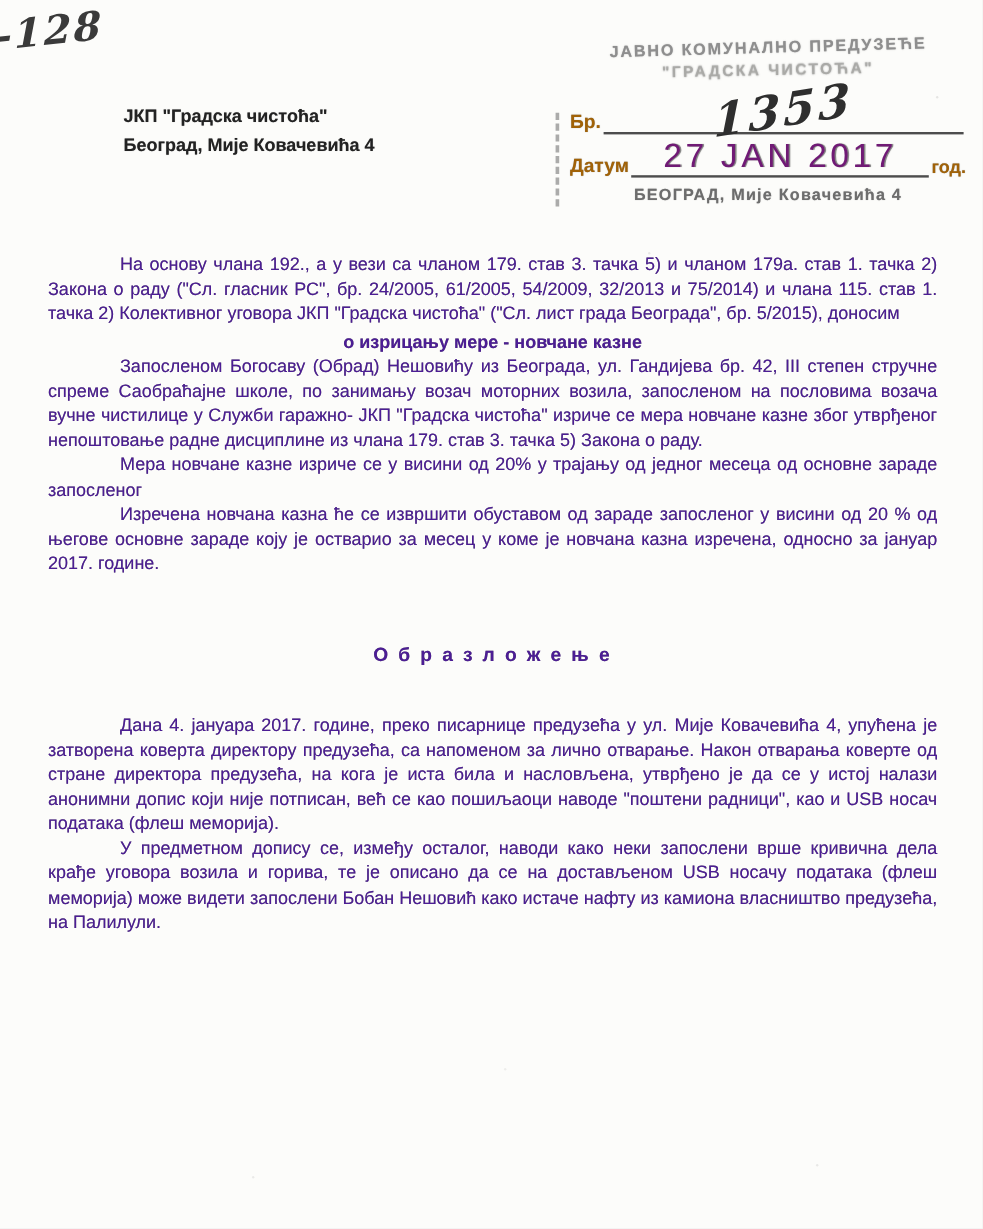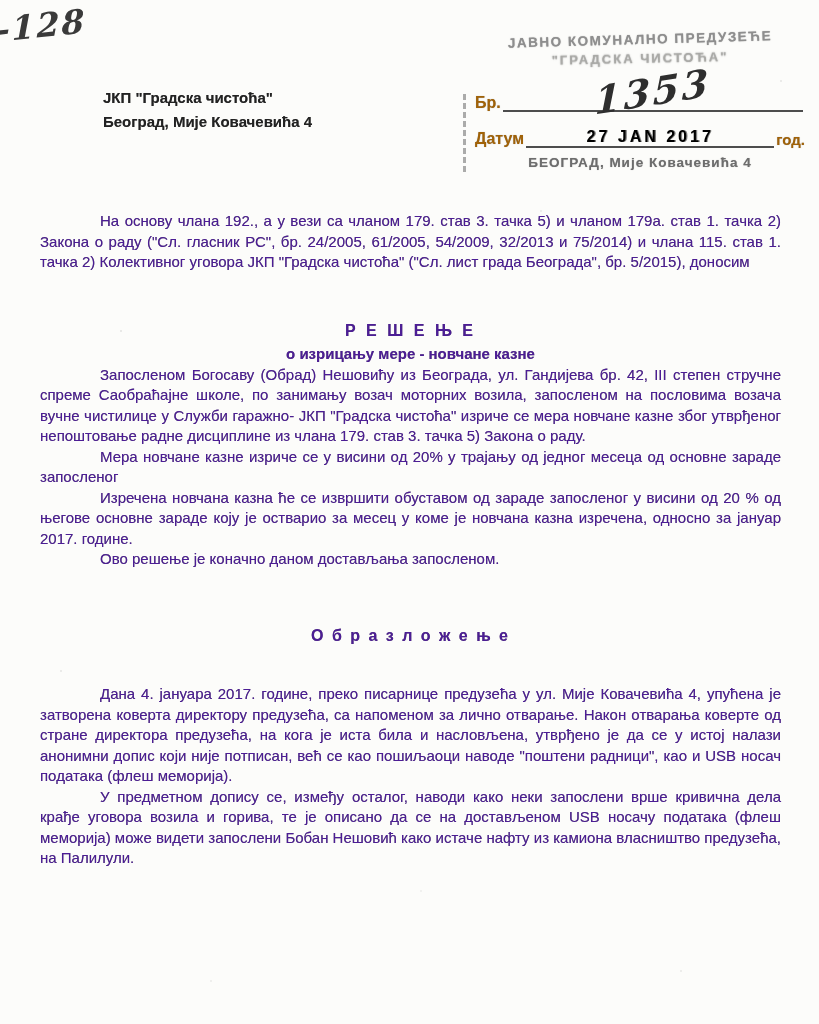--- a/index.html
+++ b/index.html
@@ -123,25 +123,25 @@
     font-size: 38px;
     color: #2e2e2e;
     letter-spacing: 3px;
   }
   .s-date { margin-top: 6px; }
   .s-date .s-line { height: 30px; }
   .date-ink {
     position: absolute;
     left: 50%; bottom: 0px;
     transform: translateX(-50%);
-    font-size: 16px;
-    font-weight: bold;
+    font-size: 28px;
+    font-weight: normal;
     letter-spacing: 3px;
     white-space: nowrap;
-    color: #000000;
+    color: #701a75;
     text-shadow: 1.2px 0 0.6px rgba(30,30,30,0.55);
   }
   .s-god { font-size: 15px; }
   .s-addr {
     margin-top: 7px;
     text-align: center;
     font-size: 13.5px;
     font-weight: bold;
     letter-spacing: 1px;
     color: #6d6d6d;
@@ -213,27 +213,25 @@
         <span class="date-ink">27 JAN 2017</span>
       </span>
       <span class="s-label s-god">год.</span>
     </div>
     <div class="s-addr">БЕОГРАД, Мије Ковачевића 4</div>
   </div>
 
   <div class="text">
     <p class="para">На основу члана 192., а у вези са чланом 179. став 3. тачка 5) и  чланом 179а. став 1. тачка 2) Закона о раду ("Сл. гласник РС", бр. 24/2005, 61/2005, 54/2009, 32/2013 и 75/2014) и члана 115. став 1. тачка 2) Колективног уговора ЈКП "Градска чистоћа" ("Сл. лист града Београда", бр. 5/2015), доносим</p>
 
-    <h1 class="title">Р Е Ш Е Њ Е</h1>
     <div class="subtitle">о изрицању мере - новчане казне</div>
 
     <p class="para gap-top">Запосленом Богосаву (Обрад) Нешовићу из Београда, ул. Гандијева бр. 42, III степен стручне спреме Саобраћајне школе, по занимању возач моторних возила, запосленом на пословима  возача вучне чистилице у Служби гаражно- ЈКП "Градска чистоћа" изриче се мера новчане казне због утврђеног непоштовање радне дисциплине  из члана 179. став 3. тачка 5) Закона о раду.</p>
     <p class="para">Мера новчане казне изриче се у висини од 20% у трајању од једног месеца од основне зараде запосленог</p>
     <p class="para">Изречена новчана казна ће се извршити обуставом од зараде запосленог у висини од 20 % од његове основне зараде коју је остварио за месец у коме је новчана казна изречена, односно за јануар  2017. године.</p>
-    <p class="para">Ово решење је коначно даном достављања запосленом.</p>
 
     <h2 class="heading">О б р а з л о ж е њ е</h2>
 
     <p class="para">Дана 4. јануара 2017. године, преко писарнице предузећа у ул. Мије Ковачевића 4, упућена је затворена коверта  директору предузећа, са напоменом за лично отварање. Након отварања коверте од стране директора предузећа, на кога је иста била и насловљена, утврђено је да се у истој налази анонимни допис који није потписан, већ се као пошиљаоци  наводе "поштени радници", као и USB носач података (флеш меморија).</p>
     <p class="para gap-top">У предметном допису се, између осталог, наводи како неки запослени врше кривична дела крађе уговора возила и горива, те је описано да се на достављеном USB носачу података (флеш меморија) може видети запослени Бобан Нешовић како истаче нафту из камиона власништво предузећа, на Палилули.</p>
   </div>
 
 </div>
 
 </body></html>

